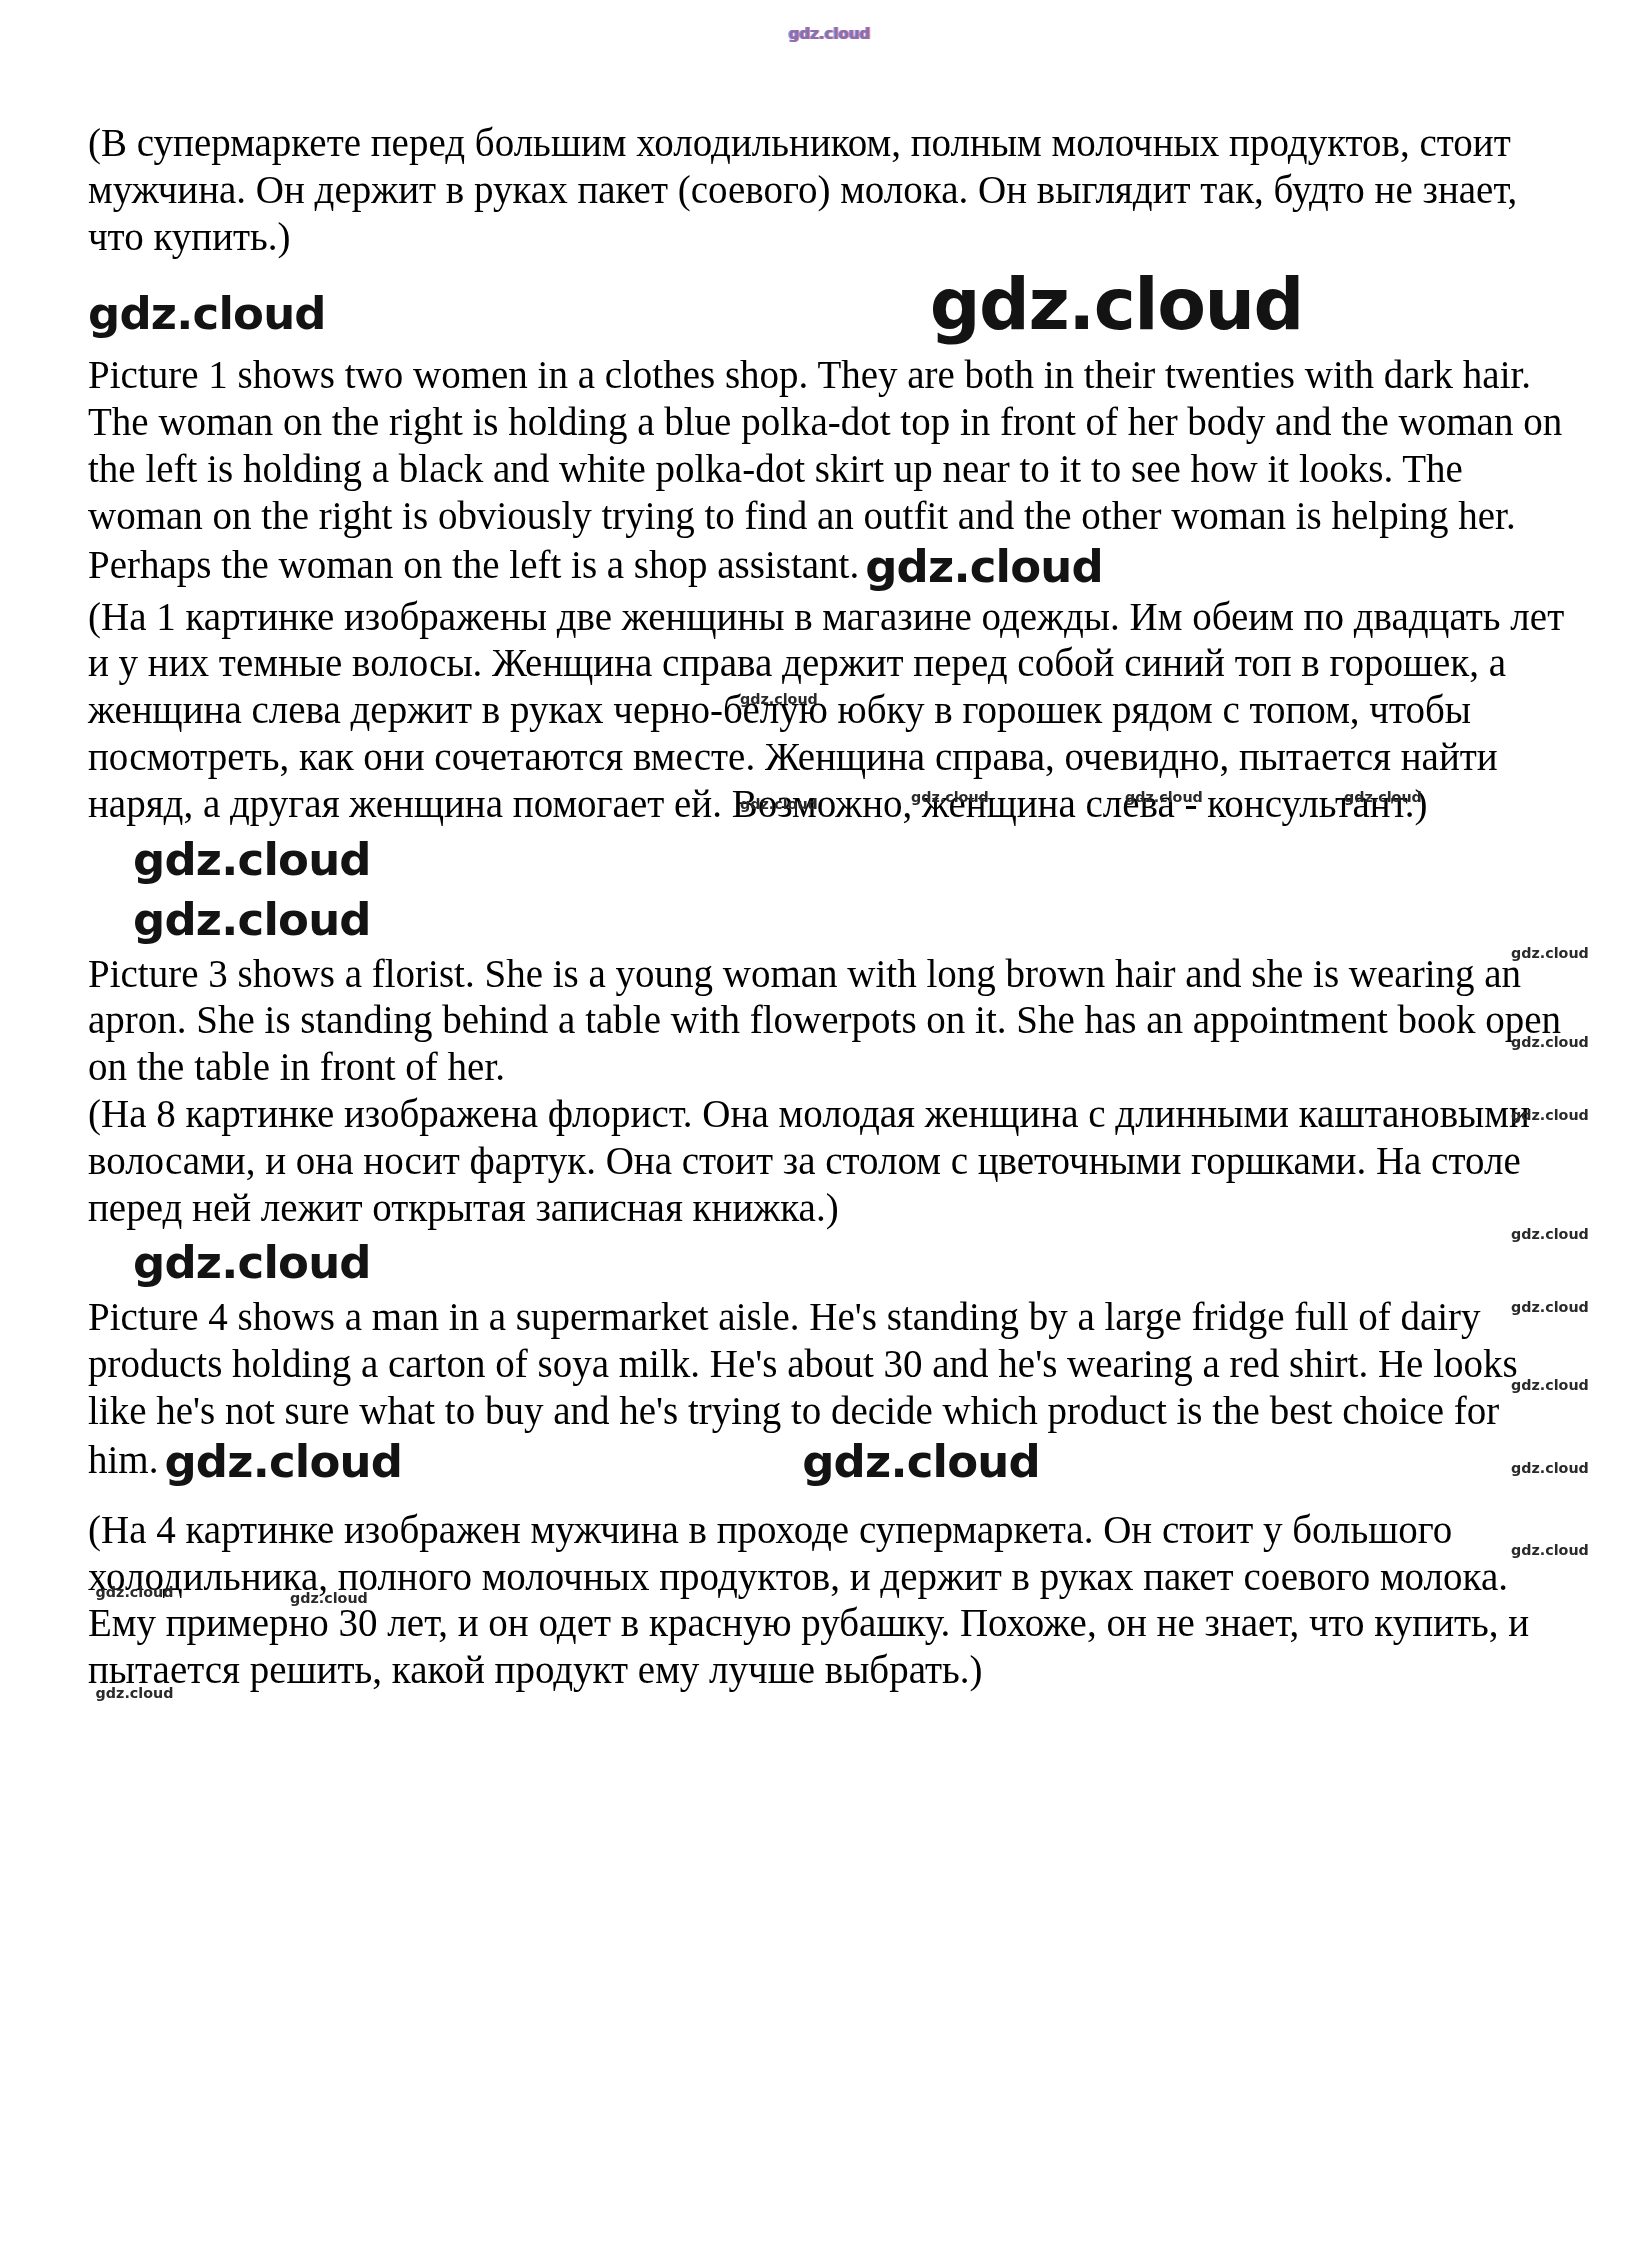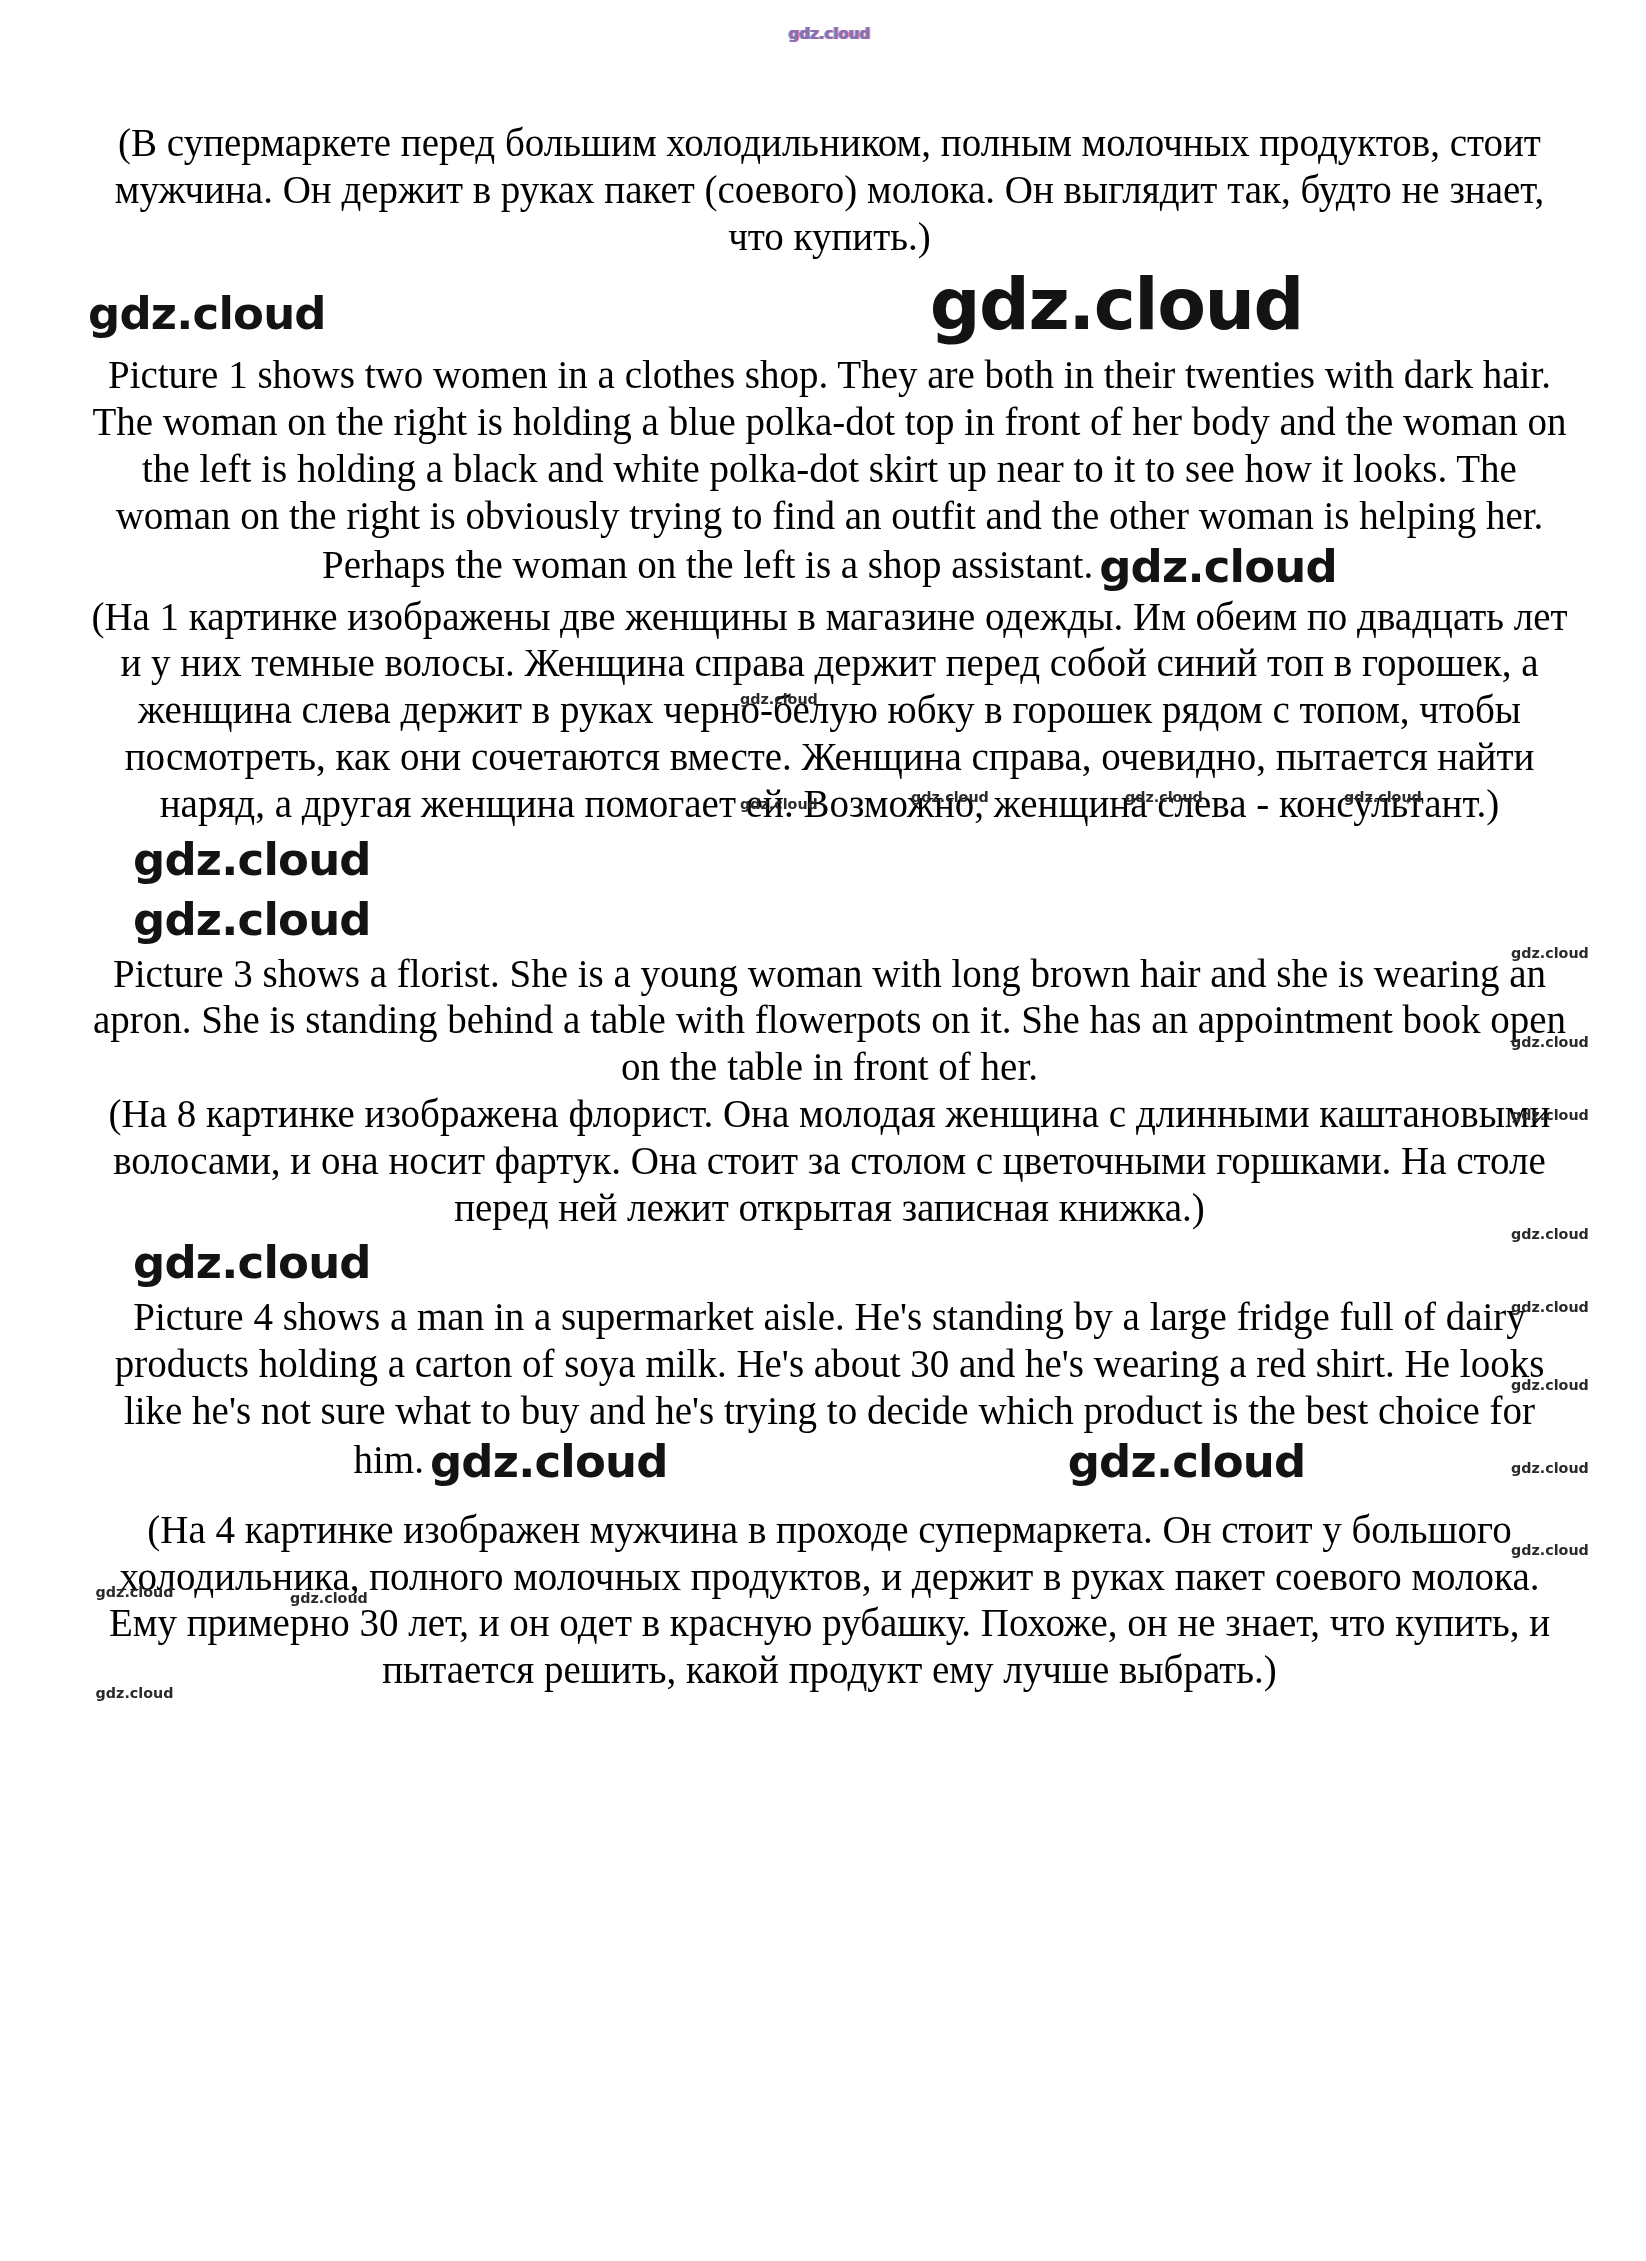--- a/index.html
+++ b/index.html
@@ -13,21 +13,21 @@
   }
   .page {
     position:relative;
     width:100%; height:100%;
     padding:22px 76px 0 88px;
   }
   .para {
     font-size:39px;
     line-height:1.2;
     position:relative;
-    text-align:center;
+    text-align:left;
   }
   .gap-top { margin-top:18px; }
 
   
   .wm {
     font-family:"DejaVu Sans", sans-serif;
     font-weight:700;
     color: var(--wm-dark, #131313);
     white-space:nowrap;
   }

